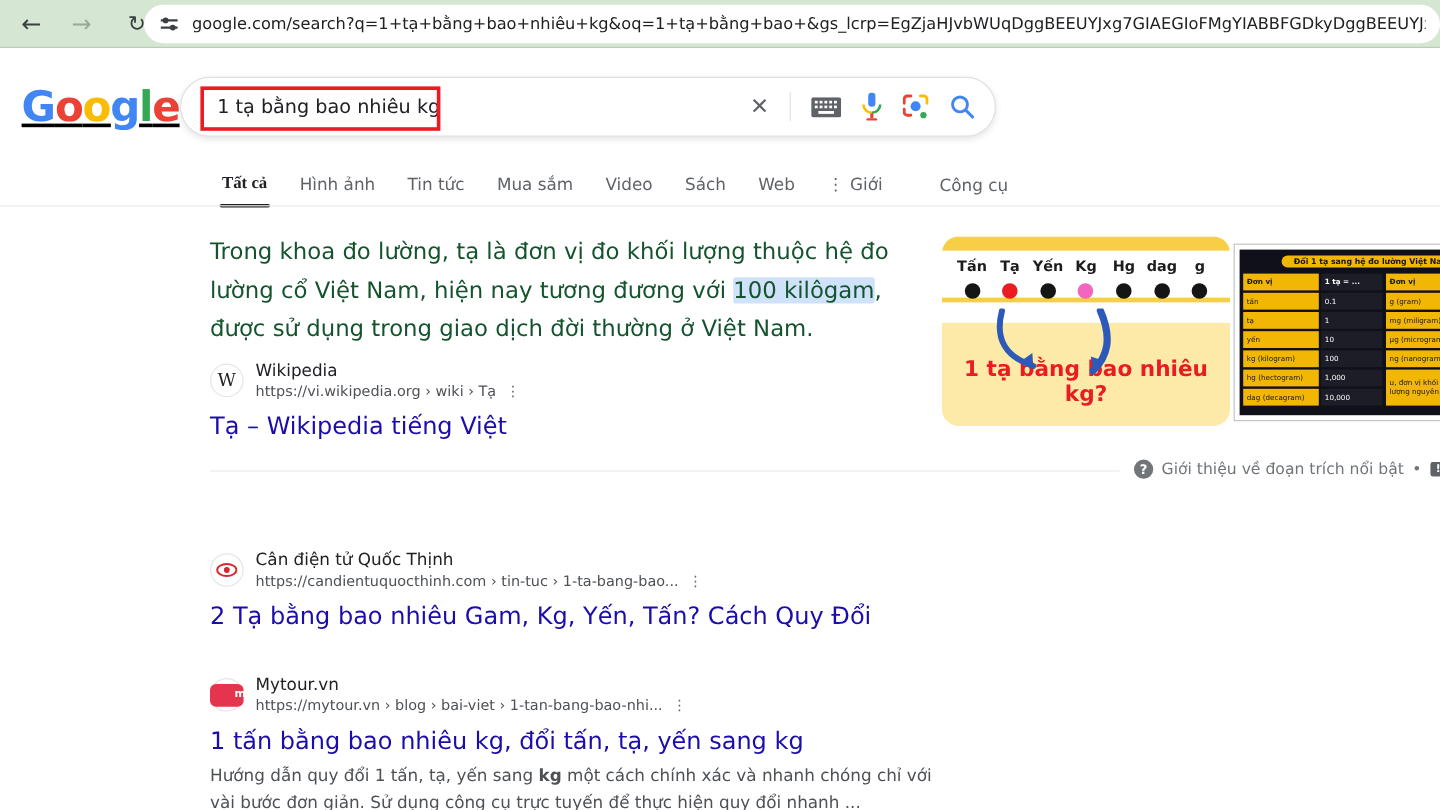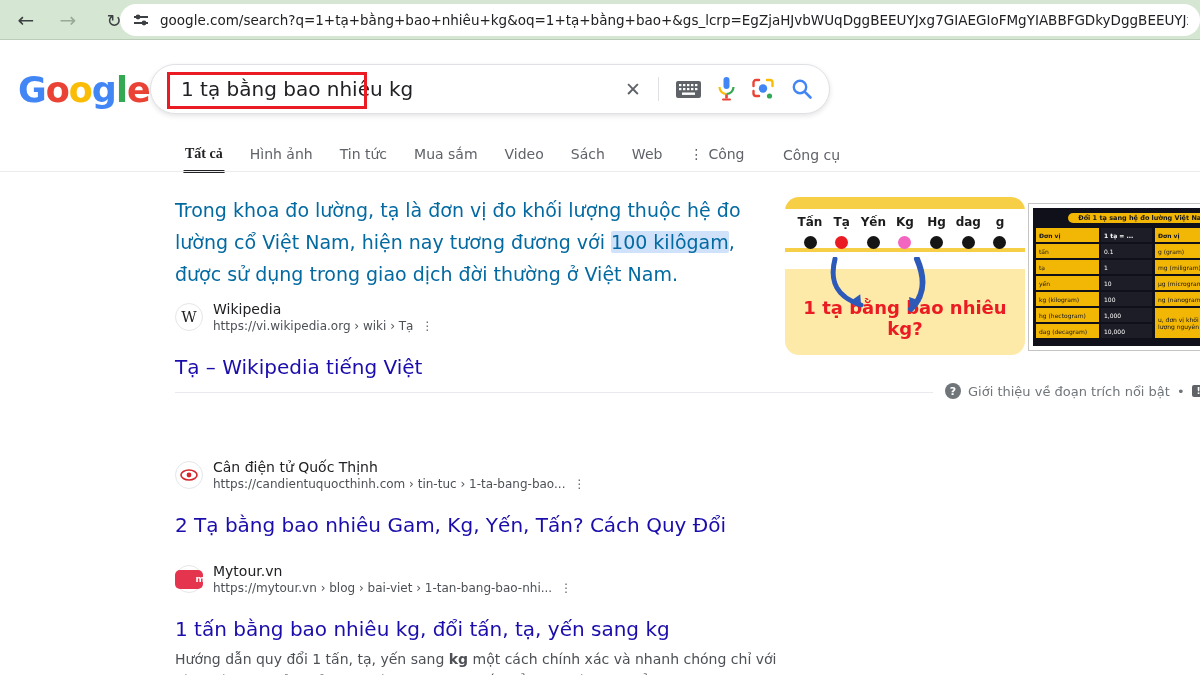--- a/index.html
+++ b/index.html
@@ -16,29 +16,29 @@
   .nav-fwd  { left:54px; color:#99ab97; }
   .nav-reload { left:100px; font-size:18px; }
   .url-bar { position:absolute; left:120px; top:4px; width:1080px; height:32px;
     background:#fff; border-radius:16px; display:flex; align-items:center;
     padding:0 12px; overflow:hidden; }
   .tune-icon { flex:0 0 auto; margin-right:10px; display:flex; }
   .url-text { font-size:13.5px; color:#202124; white-space:nowrap; overflow:hidden; }
 
   
   .logo { position:absolute; left:18px; top:70px; font-size:35px; font-weight:bold;
-    letter-spacing:-1px; }
+    letter-spacing:-1px;text-decoration:underline; }
   .gl0,.gl3 { color:#4285F4; } .gl1,.gl5 { color:#EA4335; }
   .gl2 { color:#FBBC05; } .gl4 { color:#34A853; }
 
   
   .search-box { position:absolute; left:150px; top:64px; width:680px; height:50px;
     background:#fff; border:1px solid #dfe1e5; border-radius:25px;
     box-shadow:0 2px 5px rgba(32,33,36,.12); }
-  .query-text { position:absolute; left:30px; top:0; line-height:48px; font-size:20px; color:#202124; }
+  .query-text { position:absolute; left:30px; top:0; line-height:48px; font-size:16px; color:#202124; }
   .red-annotation { position:absolute; left:16px; top:7px; width:200px; height:37px;
     border:3px solid #ea1b22; z-index:5; }
   .sb-icons { position:absolute; right:16px; top:0; height:48px; display:flex;
     align-items:center; gap:17px; }
   .clear-icon { font-size:19px; color:#5f6368; cursor:pointer; }
   .sb-divider { width:1px; height:24px; background:#dfe1e5; }
   .sb-icon { display:flex; cursor:pointer; }
 
   
   .tabs { position:absolute; left:185px; top:138px; display:flex; gap:27px;
@@ -47,35 +47,35 @@
   .tab-active { color:#202124; font-weight:bold;font-family:Liberation Serif, serif; }
   .tab-active::after { content:""; position:absolute; left:-2px; right:-2px; bottom:-9px;
     height:3px; background:#202124; border-radius:2px; }
   .tab-more { display:flex; align-items:center; gap:5px; cursor:pointer; }
   .tools-btn { position:absolute; left:783px; top:138px; height:34px; display:flex;
     align-items:center; font-size:14px; color:#5f6368; cursor:pointer; }
   .tabs-divider { position:absolute; left:0; top:171px; width:1200px; height:1px; background:#ebebeb; }
 
   
   .feat-snippet { position:absolute; left:175px; top:194px; width:578px;
-    font-size:19px; line-height:32px; color:#0369a1; }
+    font-size:19px; line-height:32px; color:#14532d; }
   .feat-highlight { background:#cfe2fa; border-radius:2px; }
 
   
   .result { position:absolute; left:175px; width:640px; }
   .r-head { display:flex; gap:10px; align-items:center; }
   .favicon { width:28px; height:28px; border-radius:50%; background:#fff;
     border:1px solid #e4e6e8; display:flex; align-items:center; justify-content:center; flex:0 0 auto; }
   .fav-w { font-family:"DejaVu Serif","Liberation Serif",serif; font-size:15px; color:#222; }
   .fav-my { width:19px; height:19px; border-radius:5px; background:#e5344e; color:#fff;
     font-size:9px; font-weight:bold; display:flex; align-items:center; justify-content:center;padding-left:28px; }
   .r-site { font-size:14px; color:#202124; line-height:18px; }
   .r-url { font-size:12px; color:#4d5156; line-height:16px; display:flex; align-items:center; gap:8px; }
   .r-dots { color:#5f6368; font-size:12px; letter-spacing:1px; cursor:pointer; }
-  .r-title { display:block; margin-top:21px; font-size:20px; color:#1a0dab; cursor:pointer;
+  .r-title { display:block; margin-top:9px; font-size:20px; color:#1a0dab; cursor:pointer;
     text-decoration:none; white-space:nowrap; }
   .r-snippet { margin-top:7px; font-size:14px; line-height:22px; color:#4d5156; width:620px; }
 
   
   .about-divider { position:absolute; left:175px; top:392px; width:758px; height:1px; background:#e8eaed; }
   .about-row { position:absolute; left:945px; top:383px; display:flex; align-items:center;
     gap:7px; font-size:13px; color:#70757a; white-space:nowrap; }
   .q-circle { width:16px; height:16px; border-radius:50%; background:#70757a; color:#fff;
     font-size:11px; font-weight:bold; display:flex; align-items:center; justify-content:center; }
   .fb-icon { width:14px; height:12px; background:#5f6368; border-radius:2px; color:#fff;
@@ -194,21 +194,21 @@
   <div class="tabs">
     <span class="tab tab-active">Tất cả</span>
     <span class="tab">Hình ảnh</span>
     <span class="tab">Tin tức</span>
     <span class="tab">Mua sắm</span>
     <span class="tab">Video</span>
     <span class="tab">Sách</span>
     <span class="tab">Web</span>
     <span class="tab tab-more">
       <span>⋮</span>
-      <span>Công</span>
+      <span>Giới</span>
     </span>
   </div>
   <div class="tools-btn">Công cụ</div>
   <div class="tabs-divider"></div>
 
   <p class="feat-snippet"><span>Trong khoa đo lường, tạ là đơn vị đo khối lượng thuộc hệ đo lường cổ Việt Nam, hiện nay tương đương với </span><span class="feat-highlight">100 kilôgam</span><span>, được sử dụng trong giao dịch đời thường ở Việt Nam.</span></p>
 
   <div class="result" style="top:300px;">
     <div class="r-head">
       <div class="favicon">

